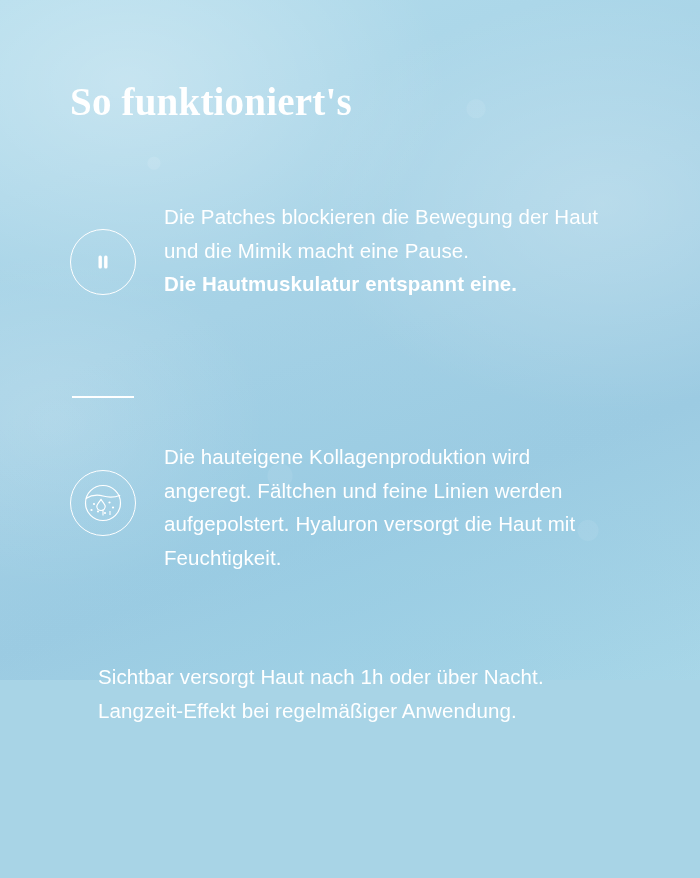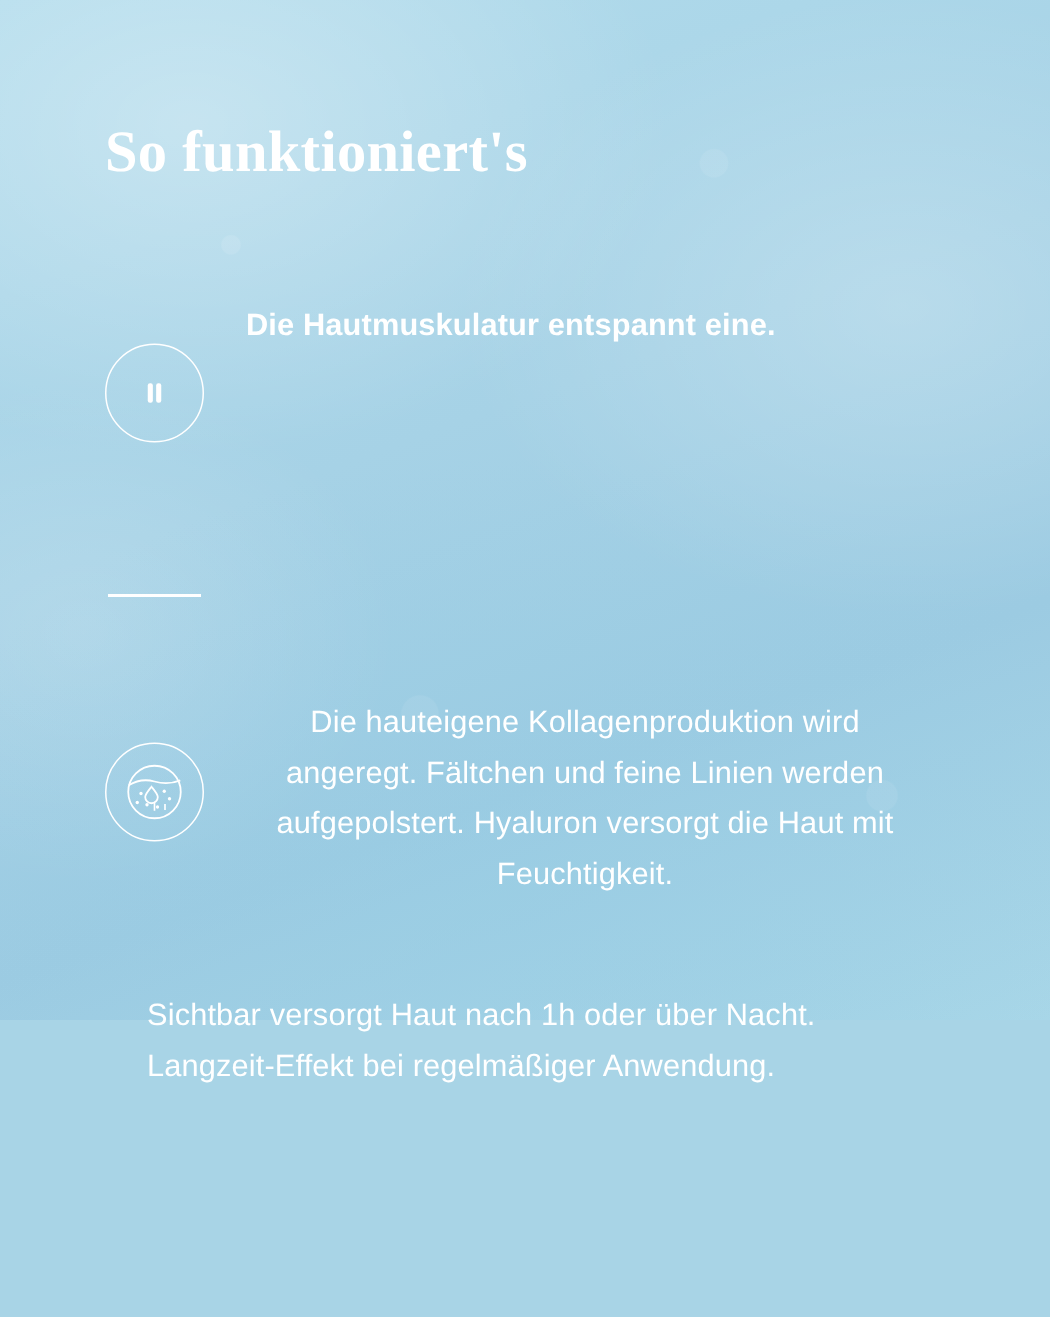--- a/index.html
+++ b/index.html
@@ -88,21 +88,21 @@
 
   #divider {
     position: absolute;
     left: 72px;
     top: 396px;
     width: 62px;
     height: 2px;
     background: #ffffff;
   }
 
-  #step2 { left: 70px; top: 465px; text-align: center; }
+  #step2 { left: 70px; top: 440px; }
   #step2 .icon-wrap { margin-top: 30px; }
 
   #step3 { left: 70px; top: 660px; }
   #step3 .icon-wrap { margin-top: 16px; }
 
   .hour-label {
     font-size: 15px;
     fill: #ffffff;
   }
 </style>
@@ -115,20 +115,21 @@
   <div id="heading">So funktioniert's</div>
 
   <div class="step" id="step1">
     <div class="icon-wrap">
       <svg width="24" height="24" viewBox="0 0 24 24" aria-hidden="true">
         <rect x="7.5" y="5.5" width="3.4" height="13" rx="1.5" fill="#ffffff"></rect>
         <rect x="13.1" y="5.5" width="3.4" height="13" rx="1.5" fill="#ffffff"></rect>
       </svg>
     </div>
     <div class="step-text">
+      <span>Die Patches blockieren die Bewegung der Haut und die Mimik macht eine Pause.</span>
       <span class="emph">Die Hautmuskulatur entspannt eine.</span>
     </div>
   </div>
 
   <div id="divider"></div>
 
   <div class="step" id="step2">
     <div class="icon-wrap">
       <svg width="46" height="46" viewBox="0 0 46 46" aria-hidden="true">
         <circle cx="23" cy="23" r="17.5" fill="none" stroke="#ffffff" stroke-width="1.2"></circle>

